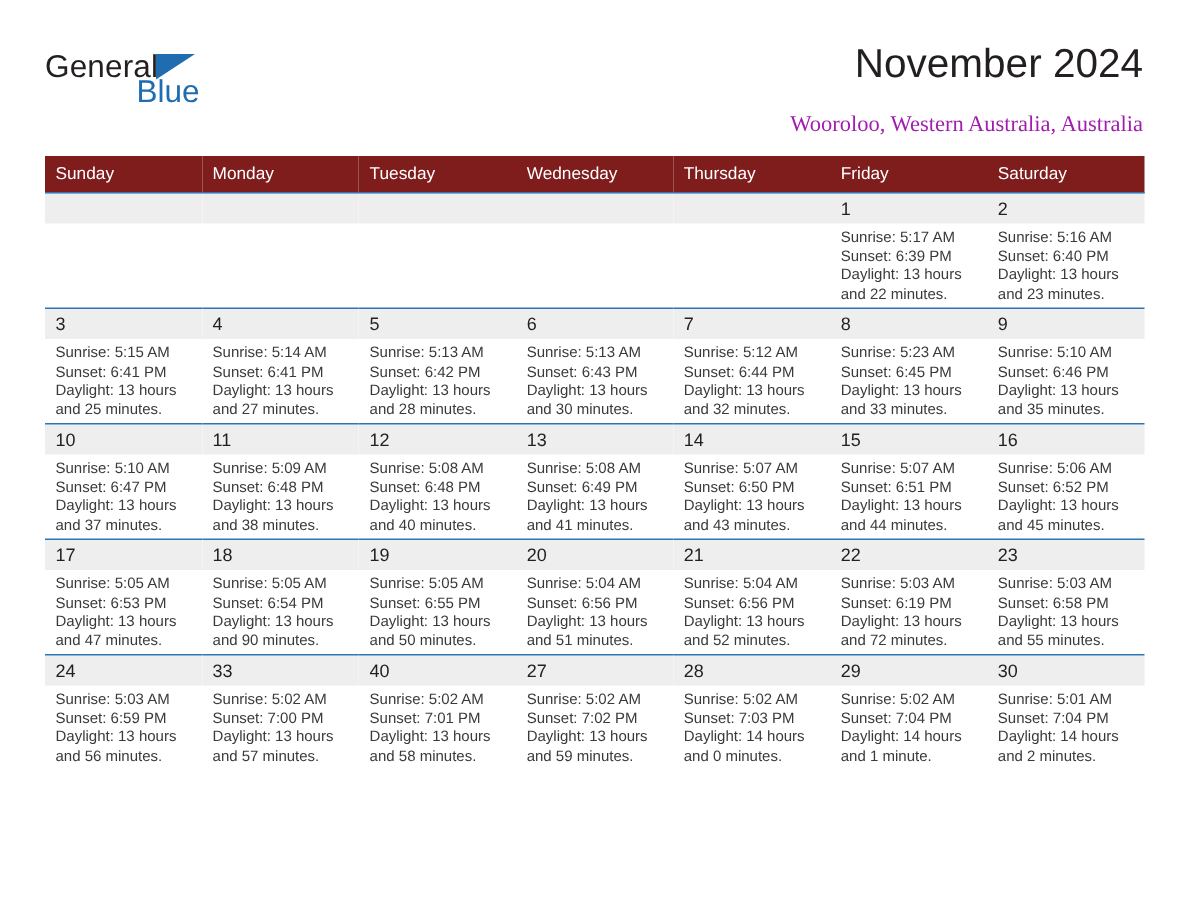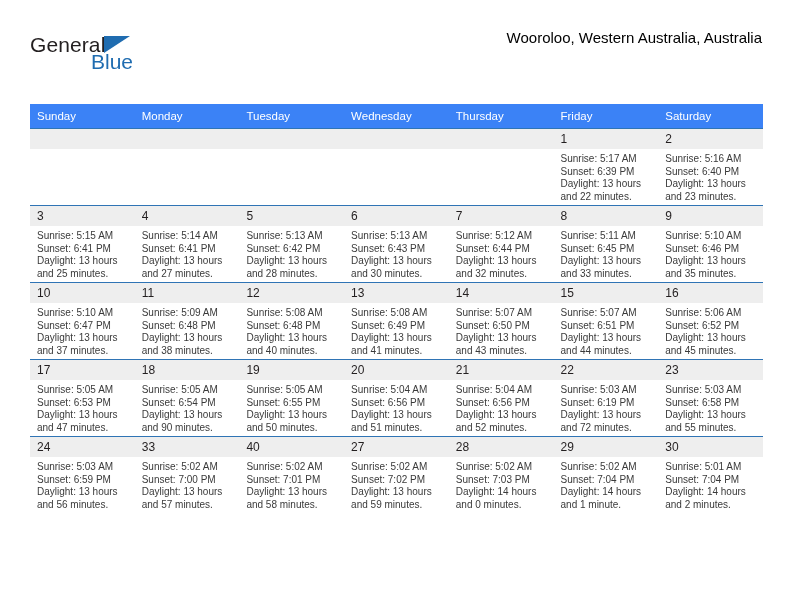--- a/index.html
+++ b/index.html
@@ -70,38 +70,39 @@
     text-align: right;
   }
   .cal-title {
     font-size: 27px;
     font-weight: normal;
     color: #231f20;
     line-height: 32px;
     white-space: nowrap;
   }
   .cal-sub {
-    margin-top: 3px;
+    margin-top: 16px;
     font-size: 15px;
-    color: #000000;
+    color: #a21caf;
     line-height: 18px;
     white-space: nowrap;
+    font-family: Liberation Serif, serif;
   }
 
   
   .calendar {
     position: absolute;
     left: 30px;
     top: 104px;
     width: 733px;
     border-collapse: collapse;
     table-layout: fixed;
   }
   .calendar th {
-    background: #3b82f6;
+    background: #7f1d1d;
     color: #ffffff;
     font-size: 11.5px;
     font-weight: normal;
     text-align: left;
     padding: 5px 0 5px 7px;
     height: 14px;
     border: none;
   }
   .calendar td {
     vertical-align: top;
@@ -144,20 +145,21 @@
 
   <div class="header">
 
     <div class="brand">
       <span class="brand-general">General</span>
       <span class="brand-tri"></span>
       <span class="brand-blue">Blue</span>
     </div>
 
     <div class="title-wrap">
+      <div class="cal-title">November 2024</div>
       <div class="cal-sub">Wooroloo, Western Australia, Australia</div>
     </div>
 
   </div>
 
   <table class="calendar">
     <thead>
       <tr>
         <th>Sunday</th>
         <th>Monday</th>
@@ -246,21 +248,21 @@
             <div class="daybody">
               <div>Sunrise: 5:12 AM</div>
               <div>Sunset: 6:44 PM</div>
               <div>Daylight: 13 hours</div>
               <div>and 32 minutes.</div>
             </div>
           </td>
           <td class="">
             <div class="daynum">8</div>
             <div class="daybody">
-              <div>Sunrise: 5:11 AM</div>
+              <div>Sunrise: 5:23 AM</div>
               <div>Sunset: 6:45 PM</div>
               <div>Daylight: 13 hours</div>
               <div>and 33 minutes.</div>
             </div>
           </td>
           <td class="">
             <div class="daynum">9</div>
             <div class="daybody">
               <div>Sunrise: 5:10 AM</div>
               <div>Sunset: 6:46 PM</div>

